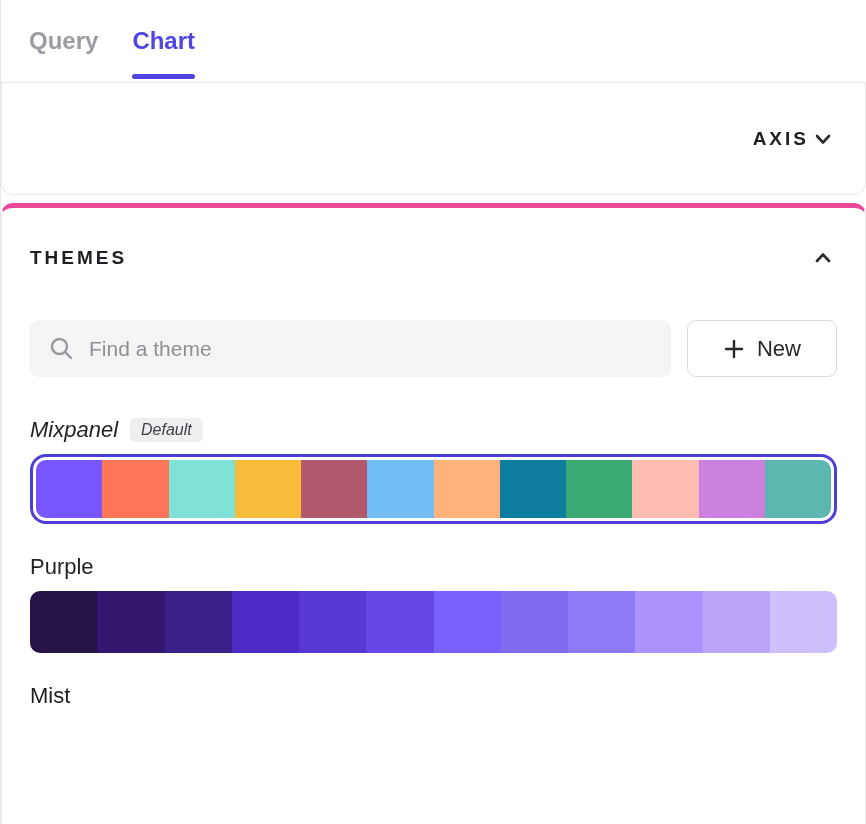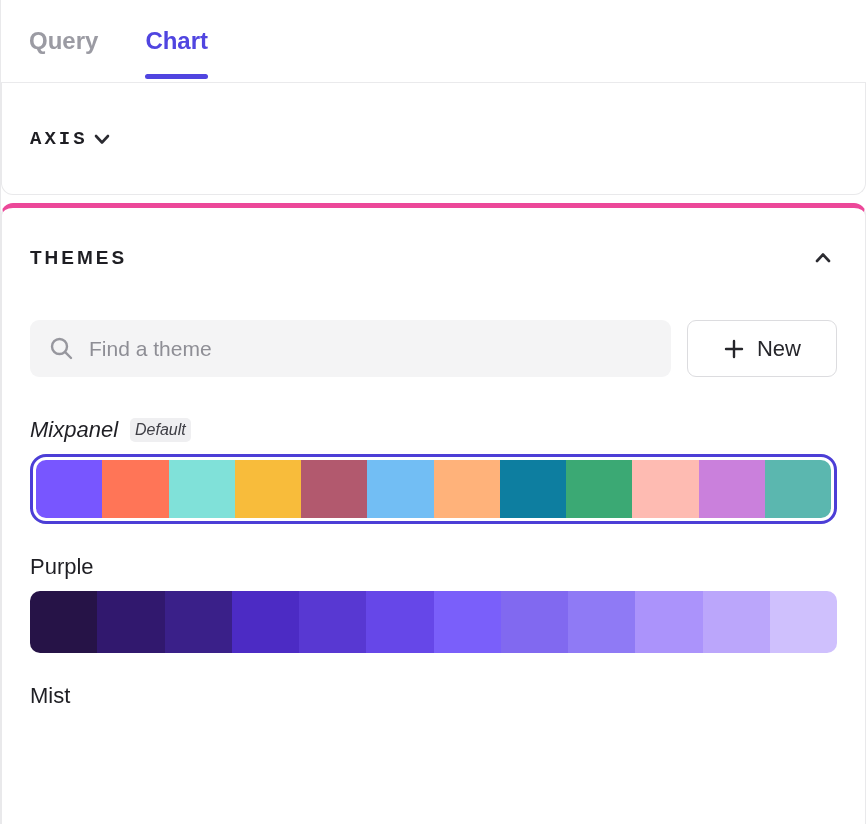--- a/index.html
+++ b/index.html
@@ -13,21 +13,21 @@
     width: 866px; height: 824px; overflow: hidden;
     border-left: 1px solid #e9e9eb;
     background: #fff;
   }
 
   
   .tab-bar {
     height: 83px;
     border-bottom: 1px solid #eaeaec;
     display: flex; align-items: stretch;
-    padding: 0 28px; gap: 47px;
+    padding: 0 28px; gap: 34px;
     background: #fff;
   }
   .tab {
     position: relative;
     display: flex; align-items: center;
     font-size: 24px; font-weight: 600;
     color: #9b9ba3; cursor: pointer;
   }
   .tab.active { color: var(--accent, #5045e0); justify-content: flex-end; }
   .tab .tab-underline {
@@ -40,23 +40,22 @@
 
   
   .section-card {
     background: #fff;
     border: 1px solid #e9e9eb;
     border-top: none;
   }
   .axis-card {
     height: 112px;
     border-radius: 0 0 12px 12px;
-    display: flex; align-items: center; justify-content: flex-start;
+    display: flex; align-items: center; justify-content: flex-end;
     padding: 0 28px;
-    font-family: Liberation Mono, monospace;
   }
   .themes-card {
     margin-top: 8px;
     height: 621px;
     border-bottom: none;
     border-top: 5px solid #ec4899;
     border-radius: 12px 12px 0 0;
     padding: 36px 28px 0 28px;
     overflow: hidden;
   }
@@ -107,21 +106,21 @@
   .theme-item { margin-top: 30px; }
   .theme-item:first-child { margin-top: 40px; font-style: italic; }
   .theme-label-row {
     display: flex; align-items: center; gap: 12px;
     margin-bottom: 11px;
     font-size: 22px; font-weight: 500; color: #1f1f24;
   }
   .default-badge {
     background: #efeff1; color: #3e3e45;
     font-size: 16px; font-weight: 400;
-    padding: 4px 5px; border-radius: 5px;
+    padding: 4px 11px; border-radius: 5px;
     line-height: 1;
   }
   .swatch-row {
     display: flex; height: 62px;
     border-radius: 10px; overflow: hidden;
     cursor: pointer;
   }
   .swatch { flex: 1; }
   .selected-ring {
     border: 3px solid var(--ring, #4c3ed6);

